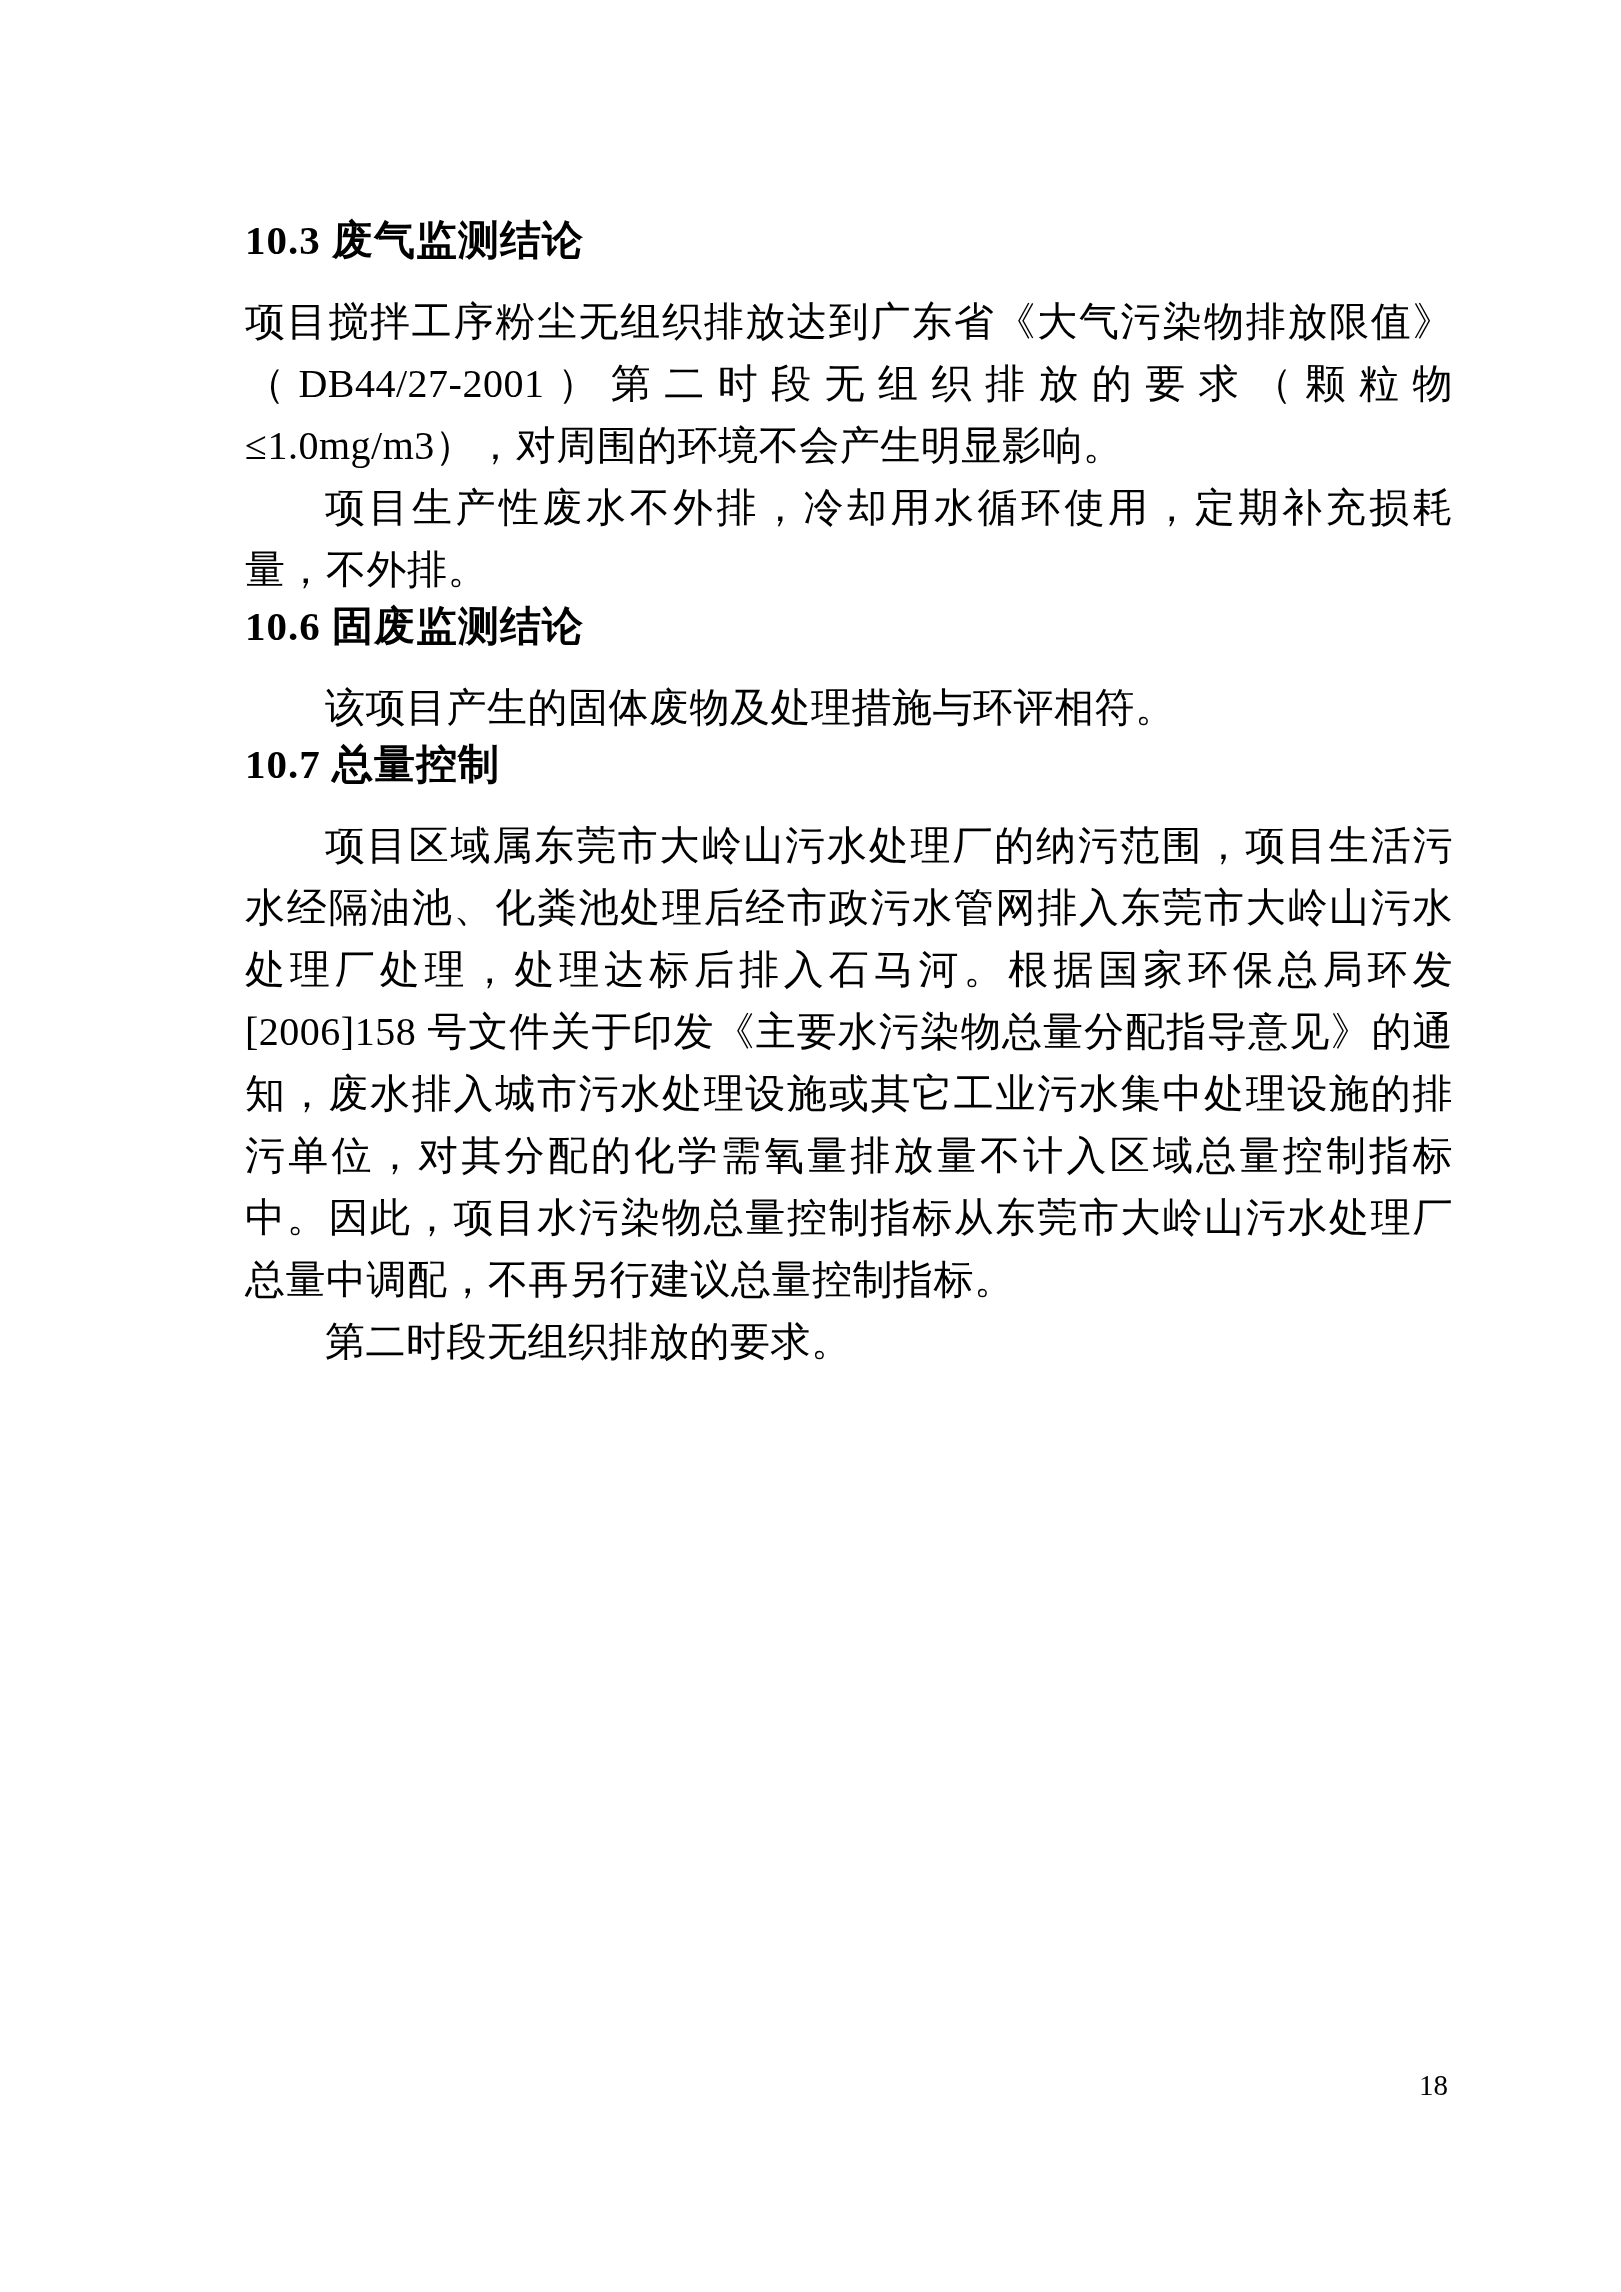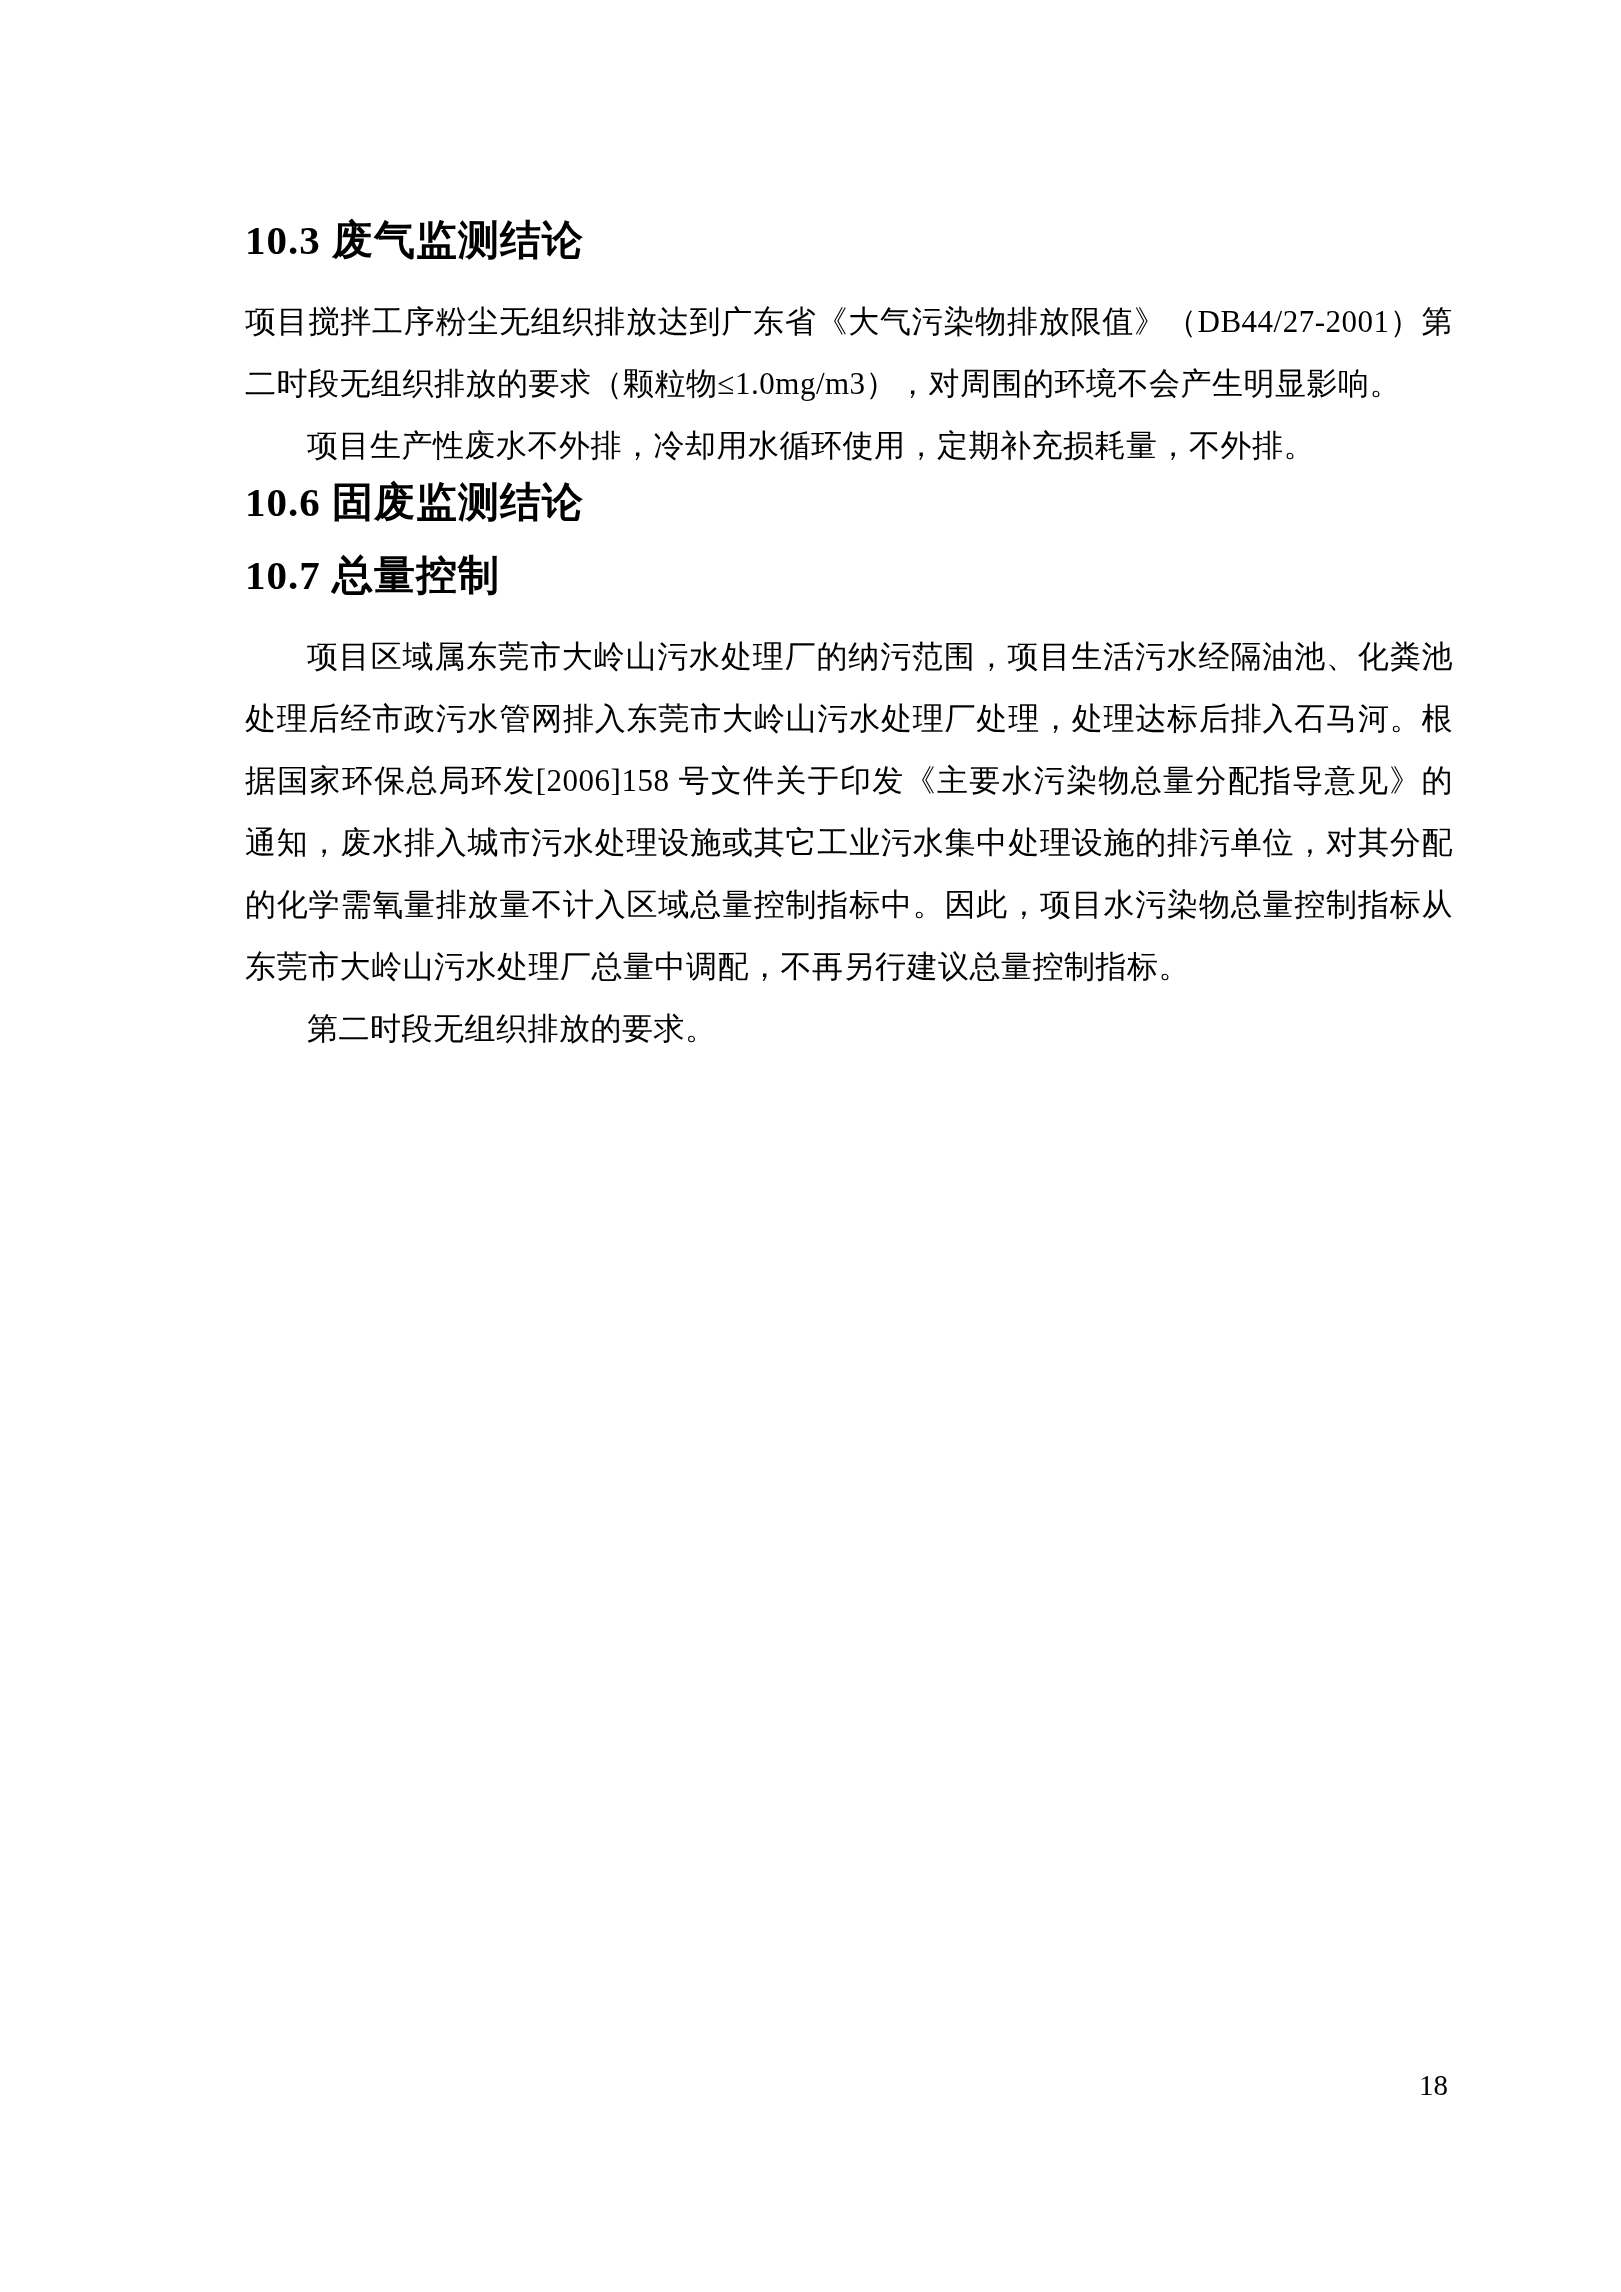--- a/index.html
+++ b/index.html
@@ -30,21 +30,21 @@
   .heading {
     font-size: 41px;
     line-height: 45px;
     font-weight: 700;
     margin: 3px 0 28px 0;
     letter-spacing: 1px;
     white-space: nowrap;
   }
   .section:first-child .heading { margin-top: 0; }
   .para {
-    font-size: 31px;
+    font-size: 40px;
     line-height: 62px;
     margin: 0;
     text-align: justify;
     letter-spacing: 0.5px;
   }
   .para.indent { text-indent: 2em; }
   .page-footer {
     position: absolute;
     top: 2068px;
     left: 240px;
@@ -67,20 +67,21 @@
       <p class="para">项目搅拌工序粉尘无组织排放达到广东省《大气污染物排放限值》（DB44/27-2001）第二时段无组织排放的要求（颗粒物≤1.0mg/m3），对周围的环境不会产生明显影响。</p>
     </section>
 
     <section class="section">
       <p class="para indent">项目生产性废水不外排，冷却用水循环使用，定期补充损耗量，不外排。</p>
     </section>
 
 
     <section class="section">
       <h2 class="heading">10.6 固废监测结论</h2>
+      <p class="para indent">该项目产生的固体废物及处理措施与环评相符。</p>
     </section>
 
     <section class="section">
       <h2 class="heading">10.7 总量控制</h2>
       <p class="para indent">项目区域属东莞市大岭山污水处理厂的纳污范围，项目生活污水经隔油池、化粪池处理后经市政污水管网排入东莞市大岭山污水处理厂处理，处理达标后排入石马河。根据国家环保总局环发[2006]158 号文件关于印发《主要水污染物总量分配指导意见》的通知，废水排入城市污水处理设施或其它工业污水集中处理设施的排污单位，对其分配的化学需氧量排放量不计入区域总量控制指标中。因此，项目水污染物总量控制指标从东莞市大岭山污水处理厂总量中调配，不再另行建议总量控制指标。</p>
       <p class="para indent">第二时段无组织排放的要求。</p>
     </section>
 
 
   </main>

